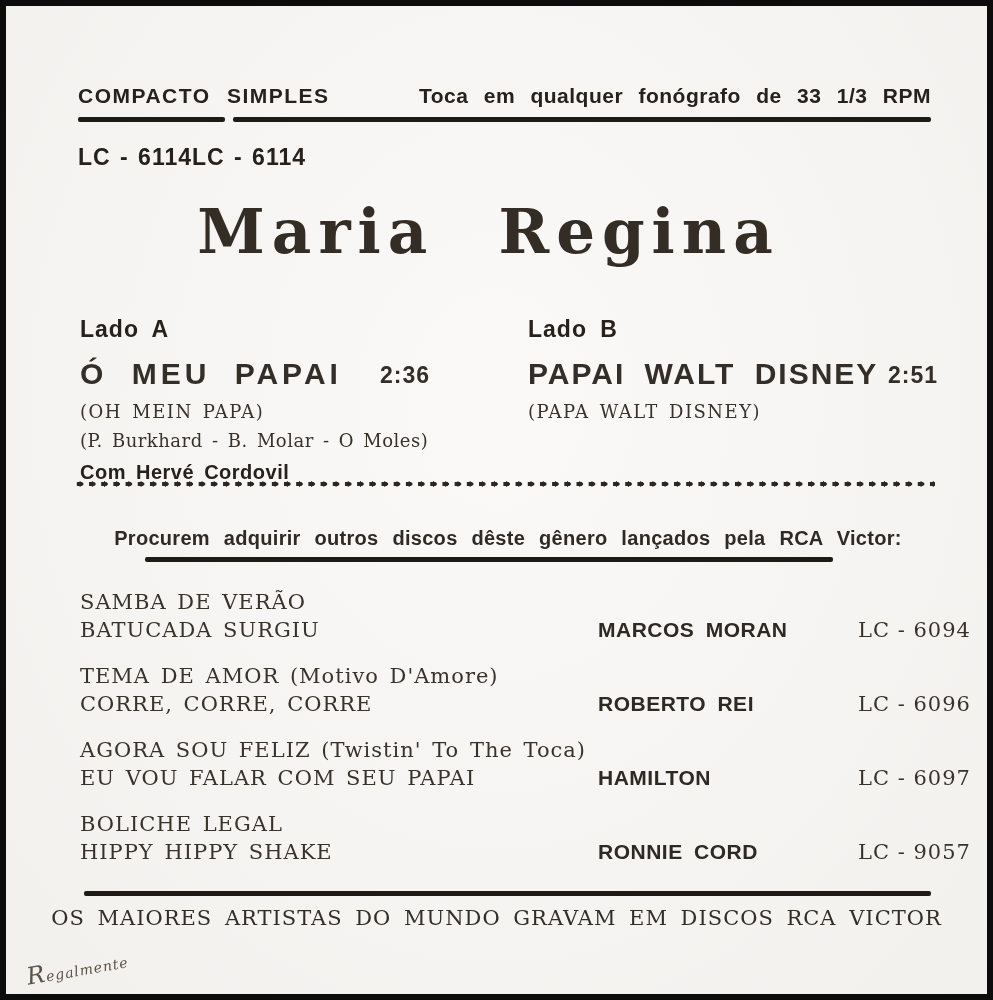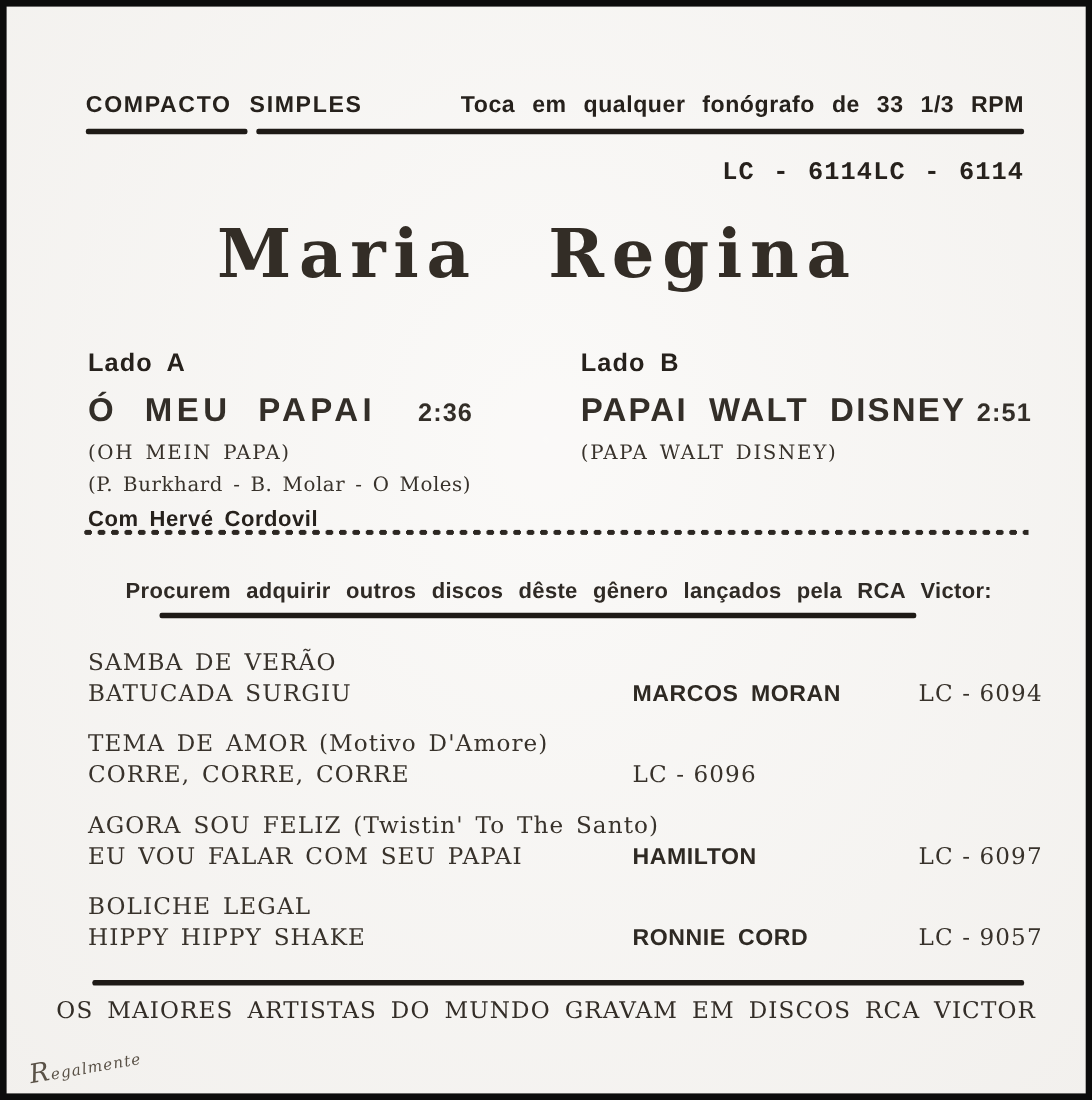--- a/index.html
+++ b/index.html
@@ -40,22 +40,22 @@
     font-size:21px;font-weight:bold;letter-spacing:.5px;word-spacing:9px;color:var(--ink-dark);
   }
   .rule-top{
     position:absolute;top:117px;left:78px;right:62px;height:5px;
     display:flex;gap:8px;
   }
   .rule-top .seg1{width:147px;background:var(--rule);border-radius:2px;}
   .rule-top .seg2{flex:1;background:var(--rule);border-radius:2px;}
   .lc-row{
     position:absolute;top:144px;left:78px;right:62px;
-    display:flex;justify-content:flex-end;
-    font-family:Liberation Mono, monospace;font-weight:bold;
+    display:flex;justify-content:flex-start;
+    font-family:Liberation Sans, sans-serif;font-weight:bold;
     font-size:23px;letter-spacing:1px;word-spacing:2px;color:var(--ink-dark);
   }
   
   .artist-title{
     position:absolute;top:196px;left:0;right:16px;
     text-align:center;
     font-family:"DejaVu Serif",serif;font-weight:bold;
     font-size:61px;letter-spacing:7px;word-spacing:36px;
     color:#332d26;
   }
@@ -119,21 +119,21 @@
     font-family:"DejaVu Serif",serif;
     font-size:21px;letter-spacing:1px;word-spacing:3px;
     line-height:28px;white-space:nowrap;
   }
   .r-row2{display:flex;align-items:baseline;}
   .r-line2{flex:0 0 495px;}
   .r-artist{
     flex:0 0 260px;
     font-family:"Liberation Sans",sans-serif;
     font-size:21px;font-weight:bold;letter-spacing:.5px;word-spacing:5px;
-    color:#2e2923;white-space:nowrap;
+    color:#2e2923;white-space:nowrap;margin-left:23px;
   }
   .r-cat{
     font-family:"DejaVu Serif",serif;
     font-size:21px;letter-spacing:1px;white-space:nowrap;
   }
   
   .rule-bottom{
     position:absolute;top:891px;left:84px;right:62px;height:5px;
     background:var(--rule);border-radius:2px;
   }
@@ -208,26 +208,27 @@
         <span class="r-line r-line2">BATUCADA SURGIU</span>
         <span class="r-artist">MARCOS MORAN</span>
         <span class="r-cat">LC - 6094</span>
       </div>
     </div>
 
     <div class="record-group">
       <div class="r-line">TEMA DE AMOR (Motivo D'Amore)</div>
       <div class="r-row2">
         <span class="r-line r-line2">CORRE, CORRE, CORRE</span>
+        <span class="r-artist">ROBERTO REI</span>
         <span class="r-cat">LC - 6096</span>
       </div>
     </div>
 
     <div class="record-group">
-      <div class="r-line">AGORA SOU FELIZ (Twistin' To The Santo)</div>
+      <div class="r-line">AGORA SOU FELIZ (Twistin' To The Toca)</div>
       <div class="r-row2">
         <span class="r-line r-line2">EU VOU FALAR COM SEU PAPAI</span>
         <span class="r-artist">HAMILTON</span>
         <span class="r-cat">LC - 6097</span>
       </div>
     </div>
 
     <div class="record-group">
       <div class="r-line">BOLICHE LEGAL</div>
       <div class="r-row2">

